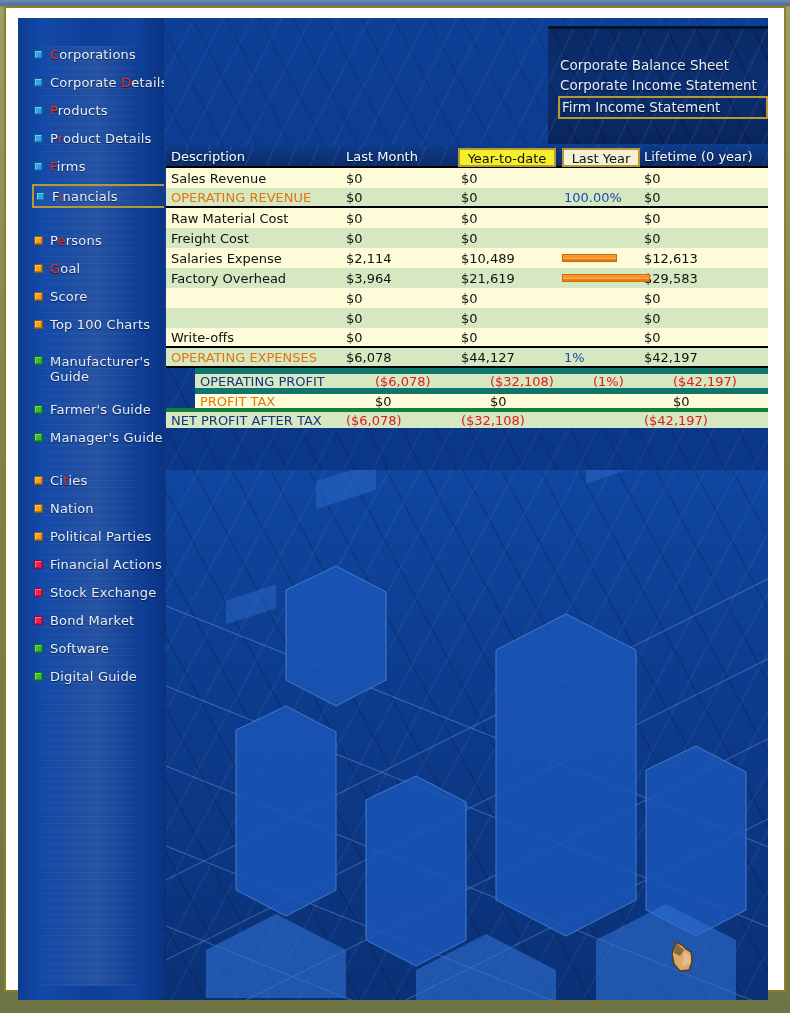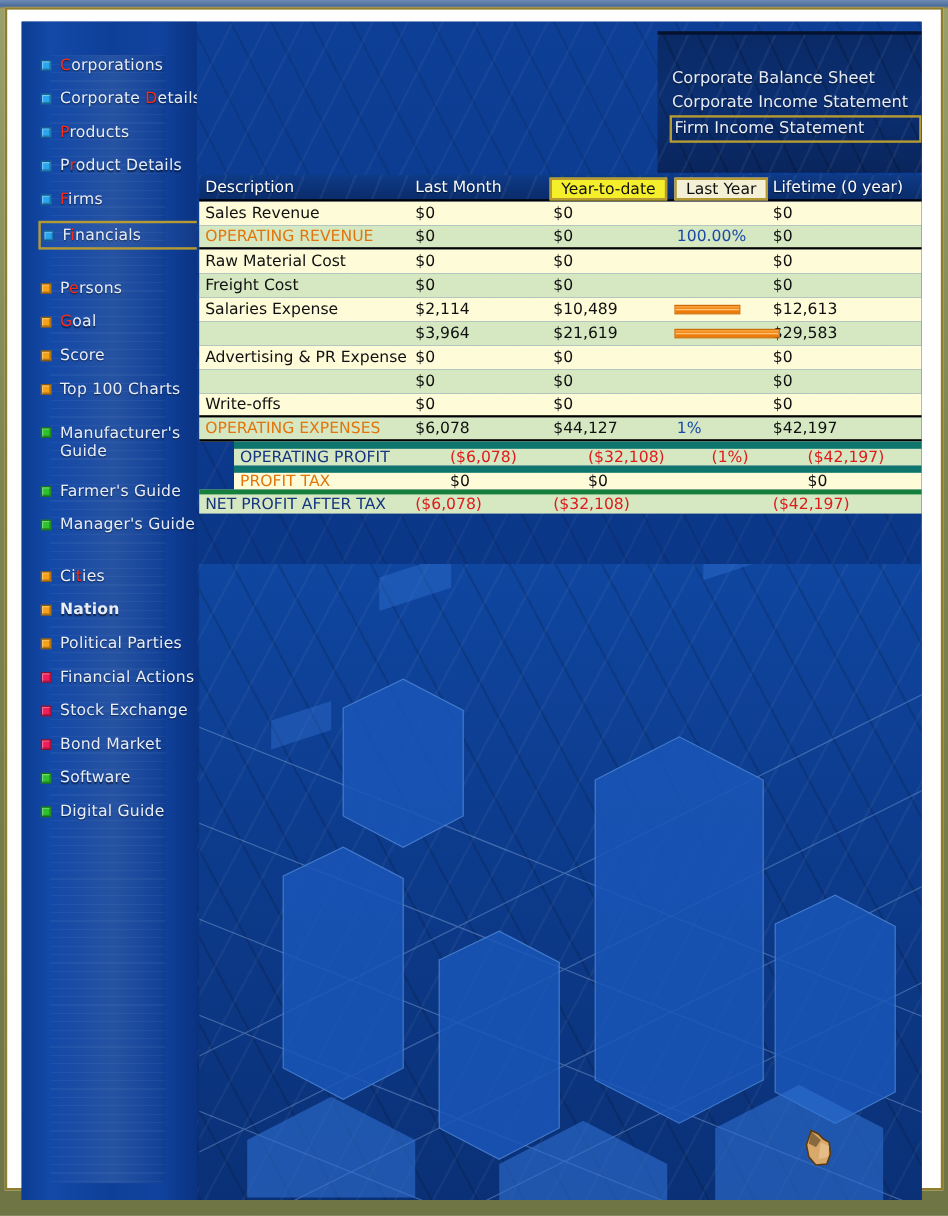--- a/index.html
+++ b/index.html
@@ -270,21 +270,21 @@
               <span class="nav-label">Farmer's Guide</span>
             </div>
             <div class="nav-item" style="top: 409px;">
               <span class="bullet b-green"></span>
               <span class="nav-label">Manager's Guide</span>
             </div>
             <div class="nav-item" style="top: 452px;">
               <span class="bullet b-orange"></span>
               <span class="nav-label">Ci<span class="hot">t</span>ies</span>
             </div>
-            <div class="nav-item" style="top: 480px; font-weight: bold;">
+            <div class="nav-item" style="top: 480px;">
               <span class="bullet b-orange"></span>
               <span class="nav-label">Nation</span>
             </div>
             <div class="nav-item" style="top: 508px;">
               <span class="bullet b-orange"></span>
               <span class="nav-label">Political Parties</span>
             </div>
             <div class="nav-item" style="top: 536px;">
               <span class="bullet b-pink"></span>
               <span class="nav-label">Financial Actions</span>
@@ -358,28 +358,28 @@
               </div>
               <div class="trow odd">
                 <div class="cell c-desc">Salaries Expense</div>
                 <div class="cell c-lm">$2,114</div>
                 <div class="cell c-ytd">$10,489</div>
                 <div class="cell c-pct pct"></div>
                 <div class="cell c-life">$12,613</div>
                 <div class="minibar" style="left: 396px; width: 55px;"></div>
               </div>
               <div class="trow even">
+                <div class="cell c-desc">Factory Overhead</div>
                 <div class="cell c-lm">$3,964</div>
                 <div class="cell c-ytd">$21,619</div>
                 <div class="cell c-pct pct"></div>
                 <div class="cell c-life">$29,583</div>
                 <div class="minibar" style="left: 396px; width: 88px;"></div>
               </div>
               <div class="trow odd">
-                <div class="cell c-desc">Advertising &amp; PR Expense</div>
                 <div class="cell c-lm">$0</div>
                 <div class="cell c-ytd">$0</div>
                 <div class="cell c-pct pct"></div>
                 <div class="cell c-life">$0</div>
               </div>
               <div class="trow even">
                 <div class="cell c-lm">$0</div>
                 <div class="cell c-ytd">$0</div>
                 <div class="cell c-pct pct"></div>
                 <div class="cell c-life">$0</div>

